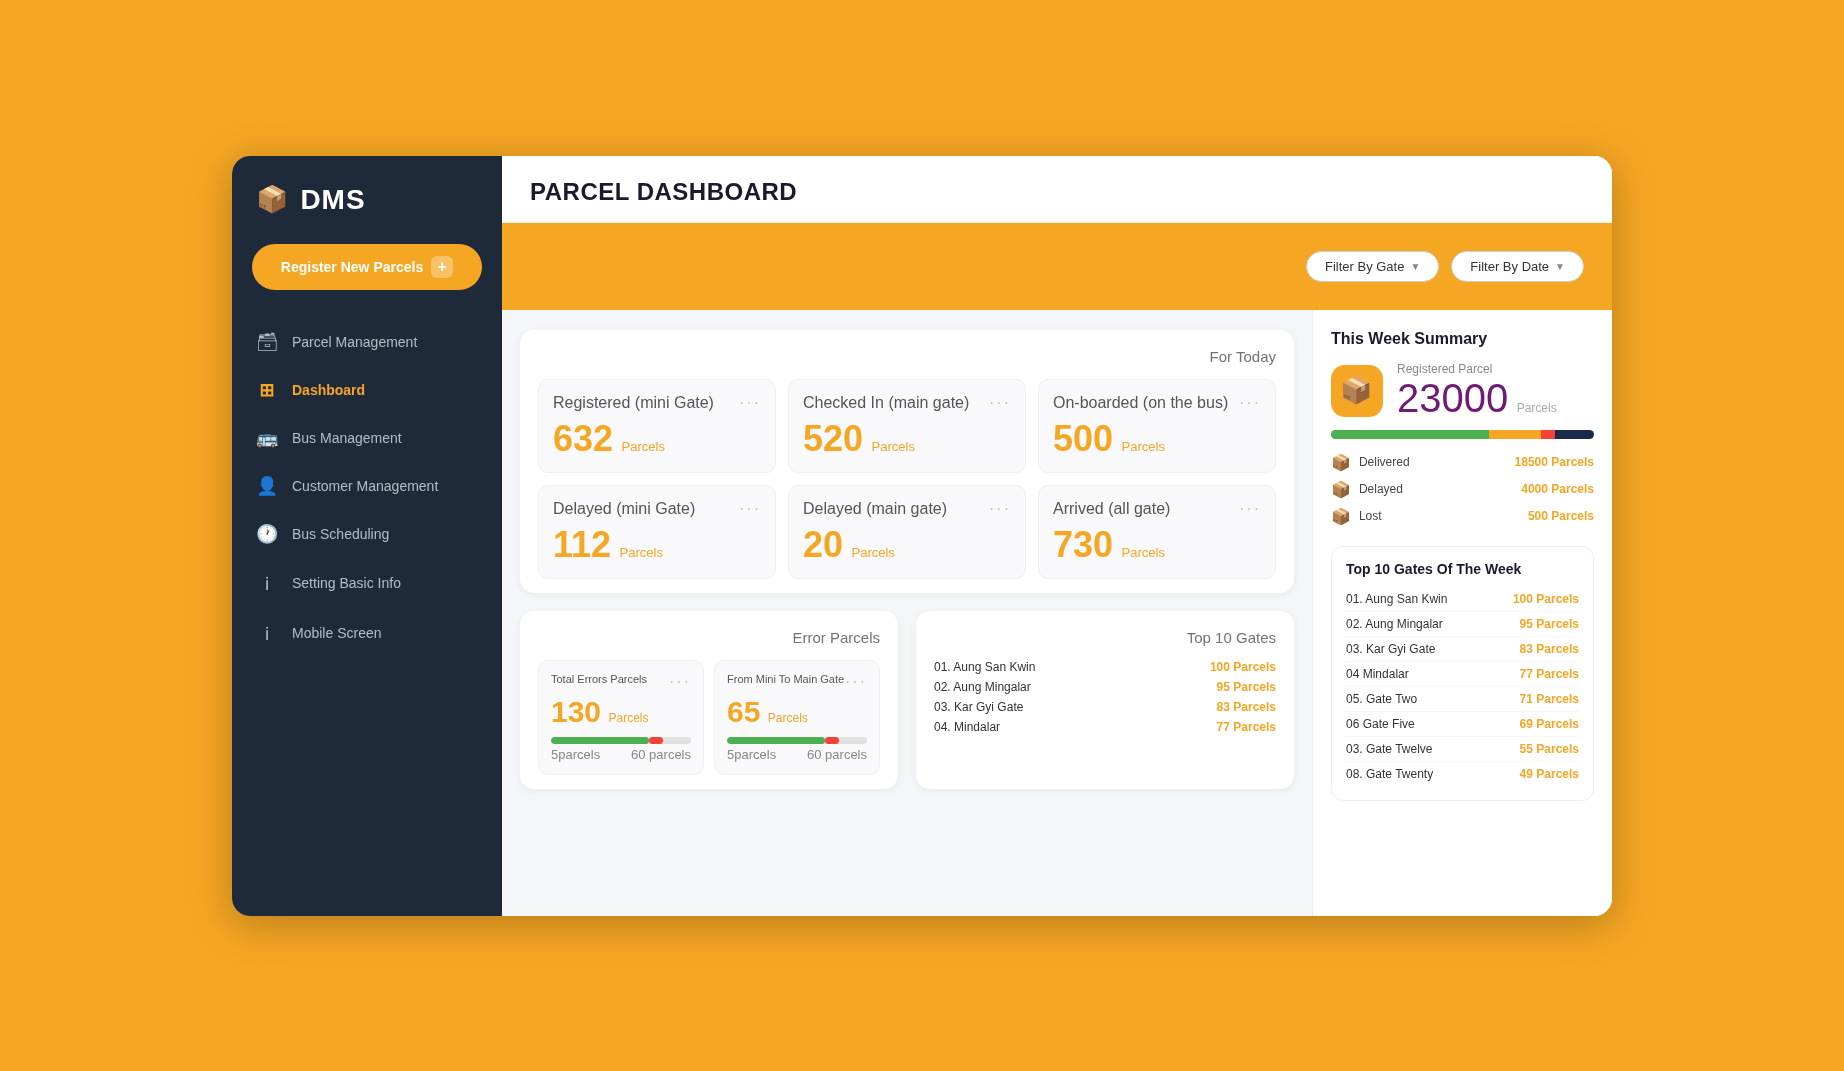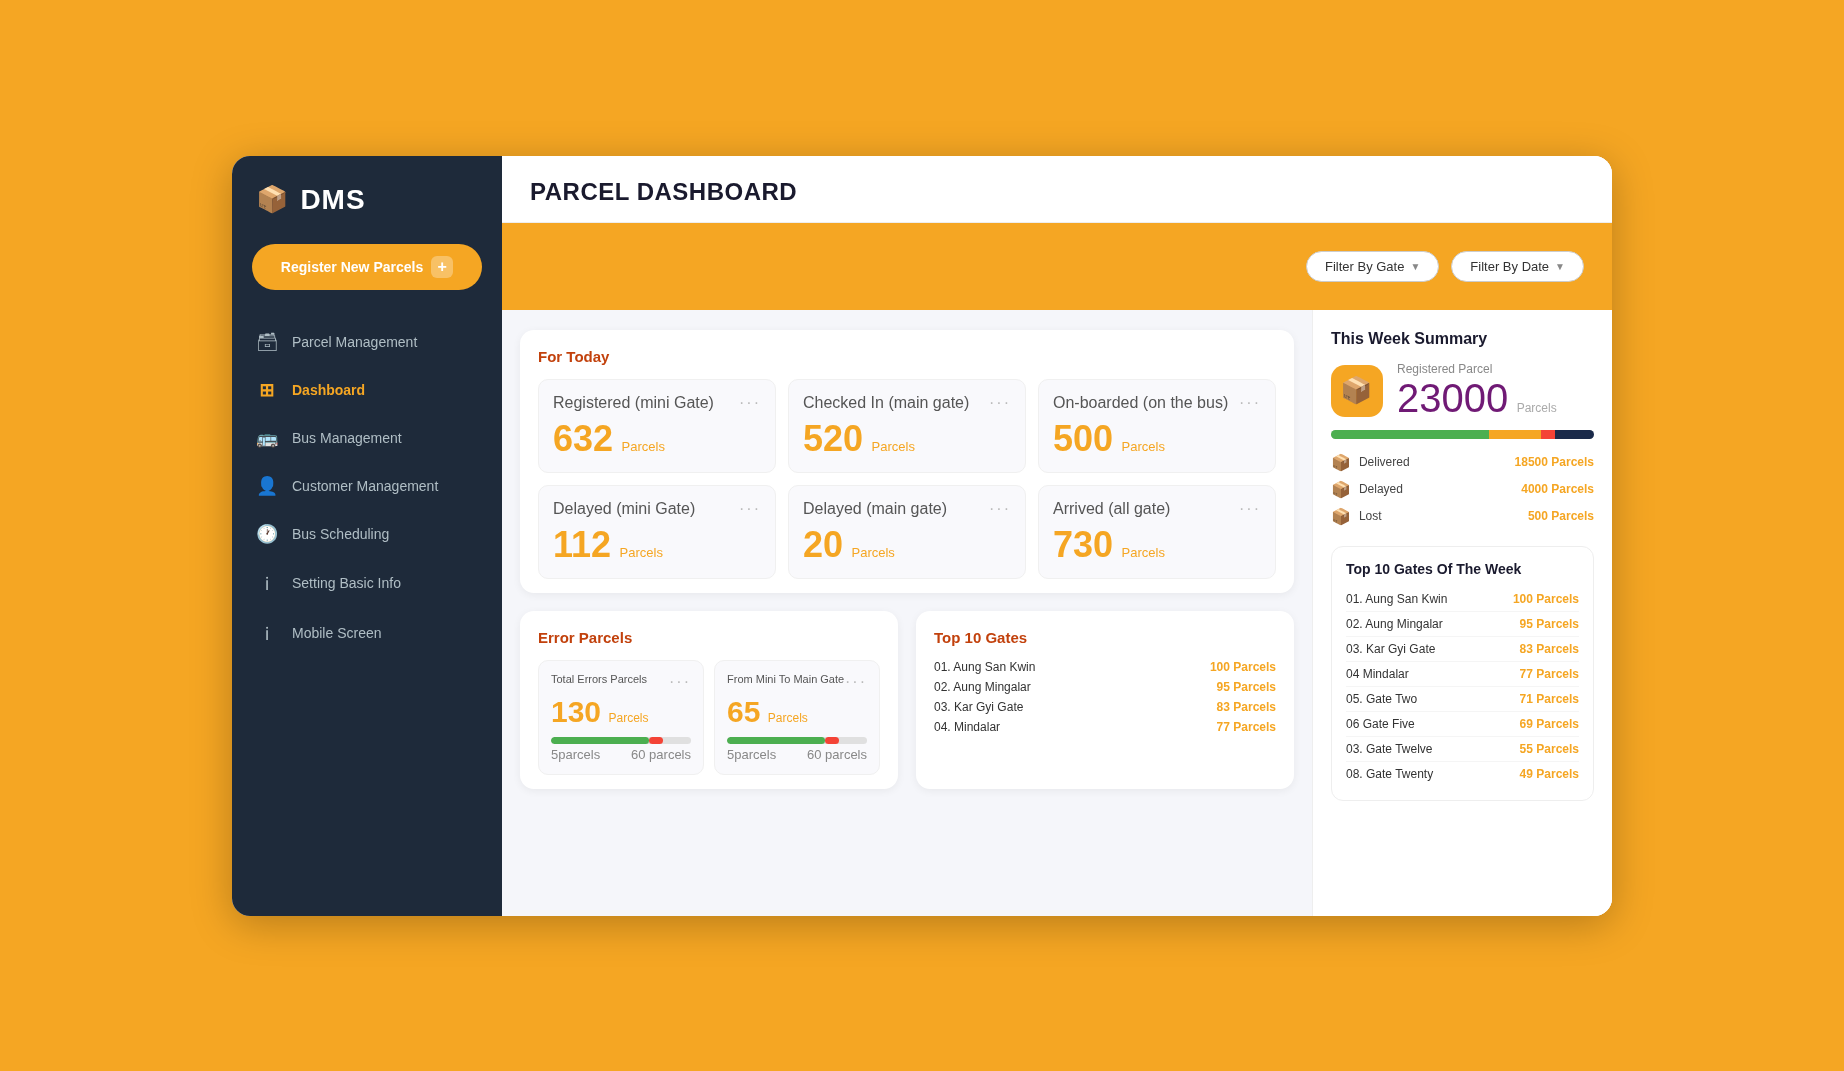--- a/index.html
+++ b/index.html
@@ -141,23 +141,24 @@
     }
     
     .section-card {
       background: #fff;
       border-radius: 14px;
       padding: 18px 18px 14px 18px;
       box-shadow: 0 2px 8px rgba(0,0,0,0.06);
     }
     .section-title {
       font-size: 15px;
-      font-weight: 700;
-      color: #c2410c;
+      font-weight: 400;
+      color: #737373;
       margin-bottom: 14px;
+      text-align: right;
     }
     .stats-grid {
       display: grid;
       grid-template-columns: 1fr 1fr 1fr;
       gap: 12px;
     }
     .stat-card {
       background: #f9f9fc;
       border-radius: 10px;
       padding: 14px 14px 12px 14px;

